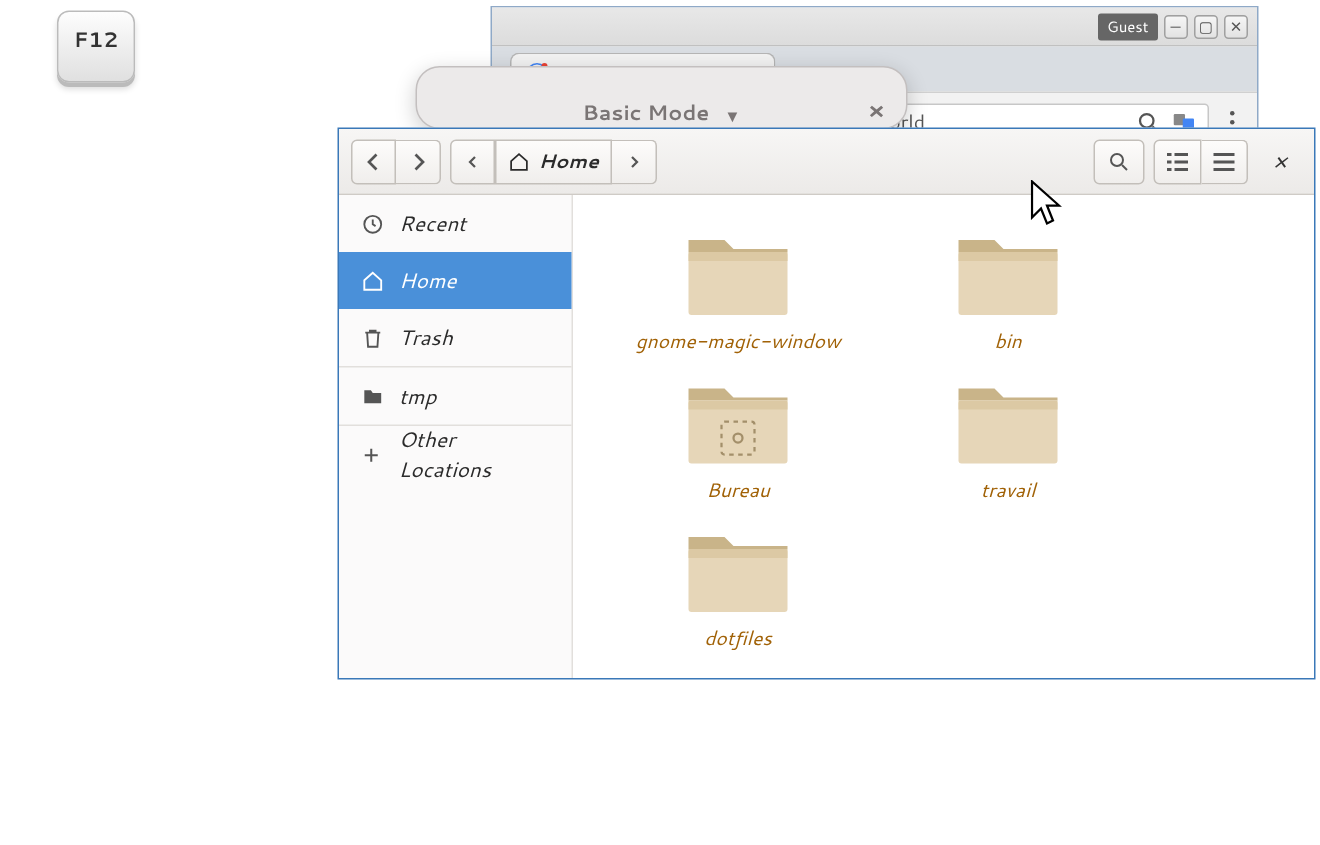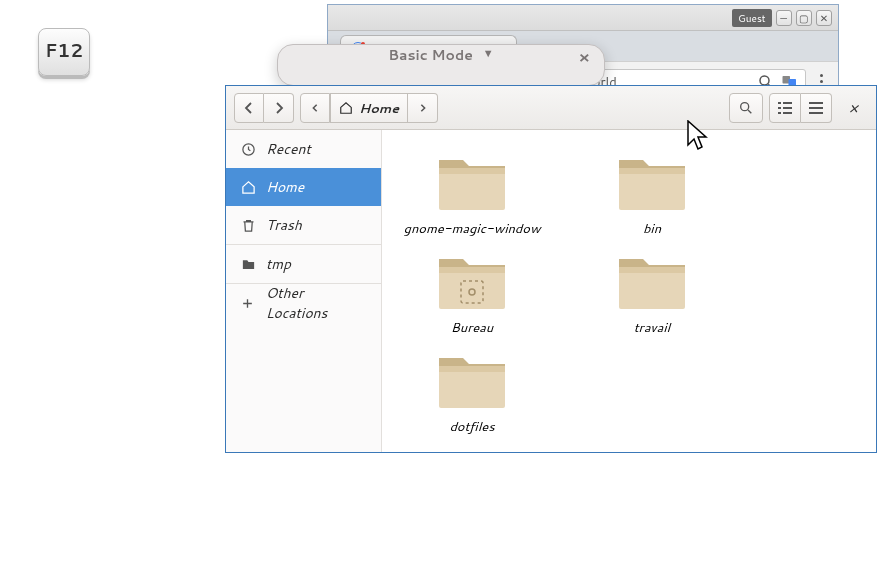--- a/index.html
+++ b/index.html
@@ -1,25 +1,25 @@
 <!DOCTYPE html>
 <html><head>
 <meta charset="utf-8">
 <style>
   * { box-sizing: border-box; margin: 0; padding: 0; font-family: "Cantarell", "Segoe UI", sans-serif; }
   body { width: 880px; height: 563px; background: #fff; position: relative; overflow: hidden; }
 
   
   .key {
-    position: absolute; left: 38px; top: 28px; width: 52px; height: 48px;
+    position: absolute; left: 38px; top: 7px; width: 52px; height: 48px;
     background: linear-gradient(#fdfdfd, #e0e0e0);
     border: 1px solid #bbb; border-radius: 8px;
     box-shadow: 0 3px 0 #bbb, 0 4px 4px rgba(0,0,0,0.15);
     display: flex; align-items: flex-start; justify-content: center;
-    padding-top: 8px; font-weight: bold; font-size: 18px; color: #333;
+    padding-top: 8px; font-weight: bold; font-size: 14px; color: #333;
   }
 
   
   .chrome {
     position: absolute; left: 327px; top: 4px; width: 512px;
     border: 1px solid #8fa9c7; background: #fff;
   }
   .chrome-titlebar {
     height: 26px; background: linear-gradient(#e8e8e8,#dcdcdc);
     display: flex; justify-content: flex-end; align-items: center; gap: 4px;
@@ -56,21 +56,21 @@
   .omni-right { margin-left:auto; display:flex; align-items:center; gap:6px; }
   .tool-icon { width: 18px; height: 18px; display:flex; align-items:center; justify-content:center; color:#555; }
   .chrome-menu { width:18px; display:flex; flex-direction:column; gap:3px; align-items:center; }
   .chrome-menu span { width:3px; height:3px; background:#555; border-radius:50%; }
 
   
   .dropdown {
     position: absolute; left: 277px; top: 44px; width: 328px; height: 42px;
     background: #eceaea; border: 1px solid #c3bfbf; border-radius: 16px;
     box-shadow: 0 4px 14px rgba(0,0,0,0.2);
-    display: flex; align-items: flex-start; justify-content: center;
+    display: flex; align-items: flex-end; justify-content: center;
     font-size: 14px; font-weight: bold; color: #7a7575;
   }
   .dropdown .chev { margin-left: 10px; font-size: 11px; color:#7a7575; }
   .dropdown .close { position:absolute; right:14px; font-size:16px; color:#7a7575; }
 
   
   .nautilus {
     position: absolute; left: 225px; top: 85px; width: 652px; height: 368px;
     background: #fff; border: 1px solid #3a78b8;
     display: flex; flex-direction: column; font-style: italic;
@@ -91,39 +91,39 @@
   .btn-group .hbtn:last-child { border-radius: 0 4px 4px 0; border-left: none; }
   .btn-group .hbtn:only-child { border-radius: 4px; }
   .hbtn.single { border-radius: 4px; }
   .path-mid { font-weight: bold; color: #2b2b2b; gap:6px; }
   .path-mid svg { width:14px; height:14px; }
   .naut-header .spacer { flex: 1; }
   .hamb { display:flex; flex-direction:column; gap:3px; }
   .hamb span { width:14px; height:2px; background:#555; }
   .close-naut { font-size:16px; color:#333; }
 
-  .naut-body { flex:1; display:flex; overflow:hidden; }
+  .naut-body { flex:1; display:flex; overflow:hidden;gap:20px; }
   .sidebar {
     width: 156px; background: #fbfafa; border-right: 1px solid #e2dfdc;
     display: flex; flex-direction: column; font-size: 14px; color: #2b2b2b;
   }
   .side-item {
     height: 38px; display:flex; align-items:center; gap:10px; padding: 0 14px;
   }
   .side-item.active { background: #4a90d9; color: #fff; }
   .side-item .ico { width:16px; display:flex; align-items:center; justify-content:center; }
   .side-sep { height:1px; background:#e2dfdc; margin: 0; }
 
   .content {
     flex:1; padding: 18px 20px; display:flex; flex-wrap:wrap; gap: 10px 40px;
     align-content: flex-start;
   }
   .folder {
     width: 140px; display:flex; flex-direction:column; align-items:center;
-    font-size: 13px; color:#000000; text-align:center;
+    font-size: 13px; color:#a16207; text-align:center;
   }
   .folder svg { width:78px; height:66px; }
   .folder-label { margin-top: 6px; line-height:1.3; }
 
   
   .cursor { position:absolute; left:687px; top:120px; width:24px; height:34px; }
 </style>
 </head>
 <body>
 

